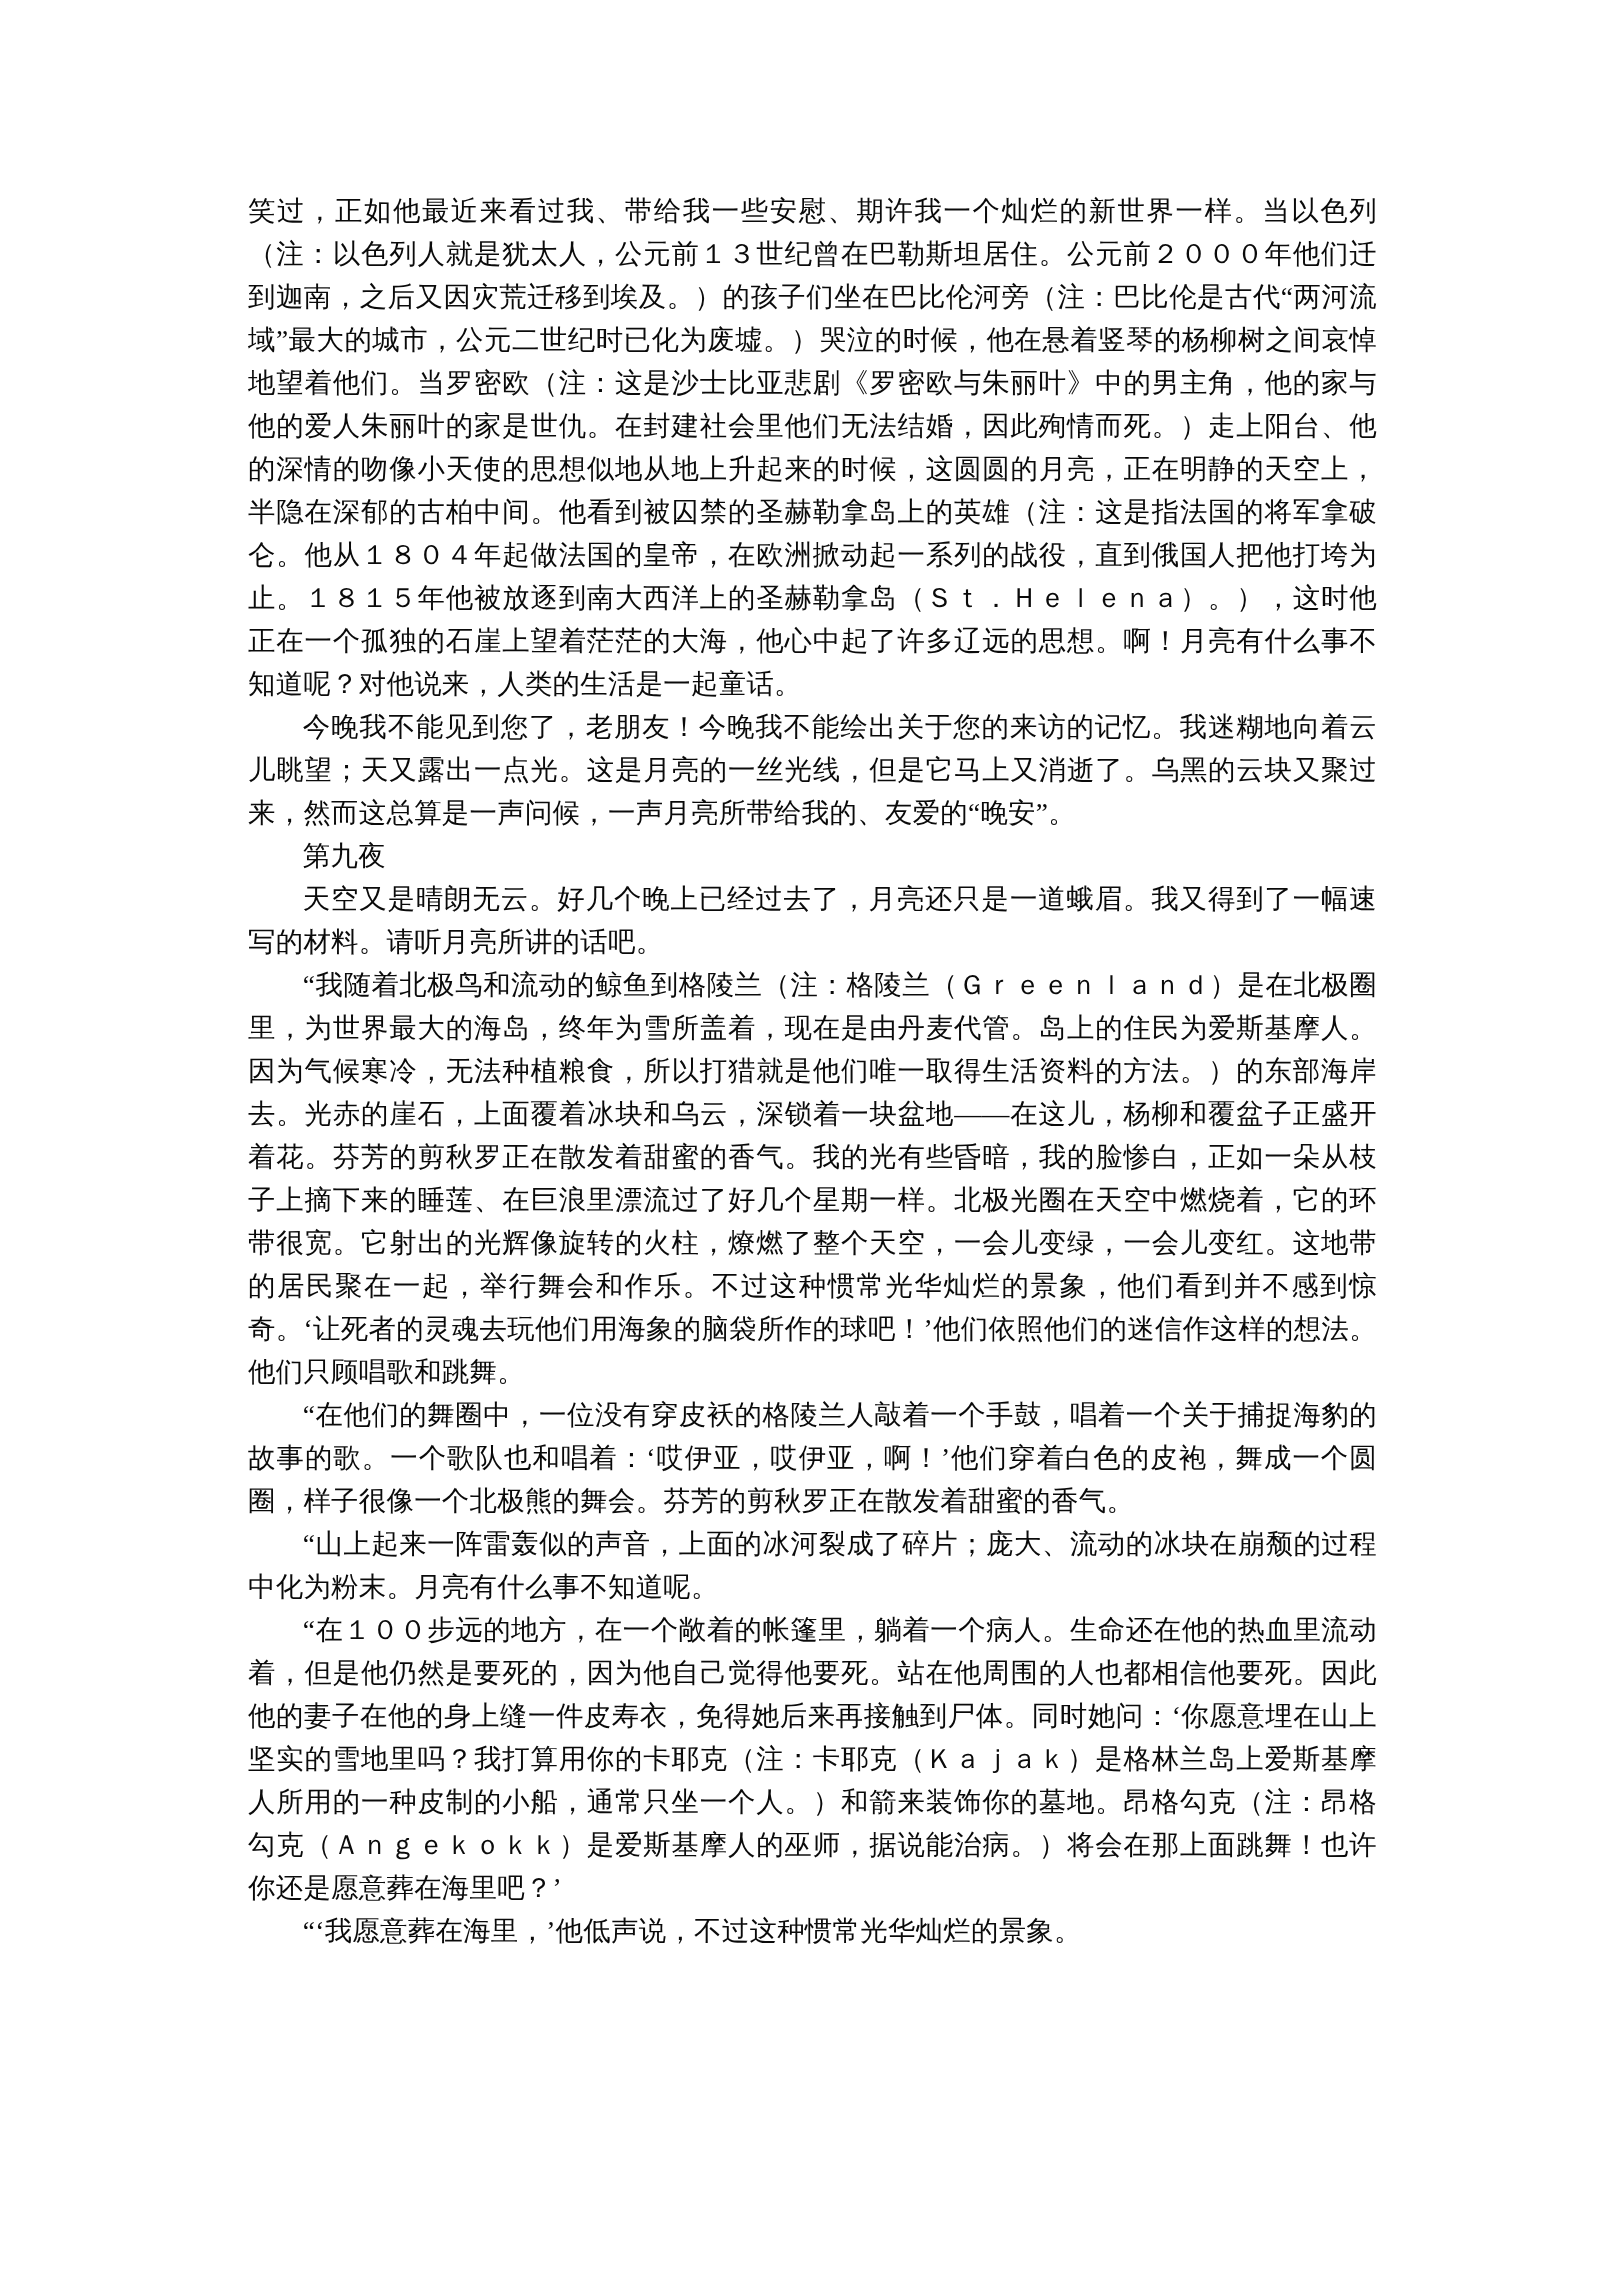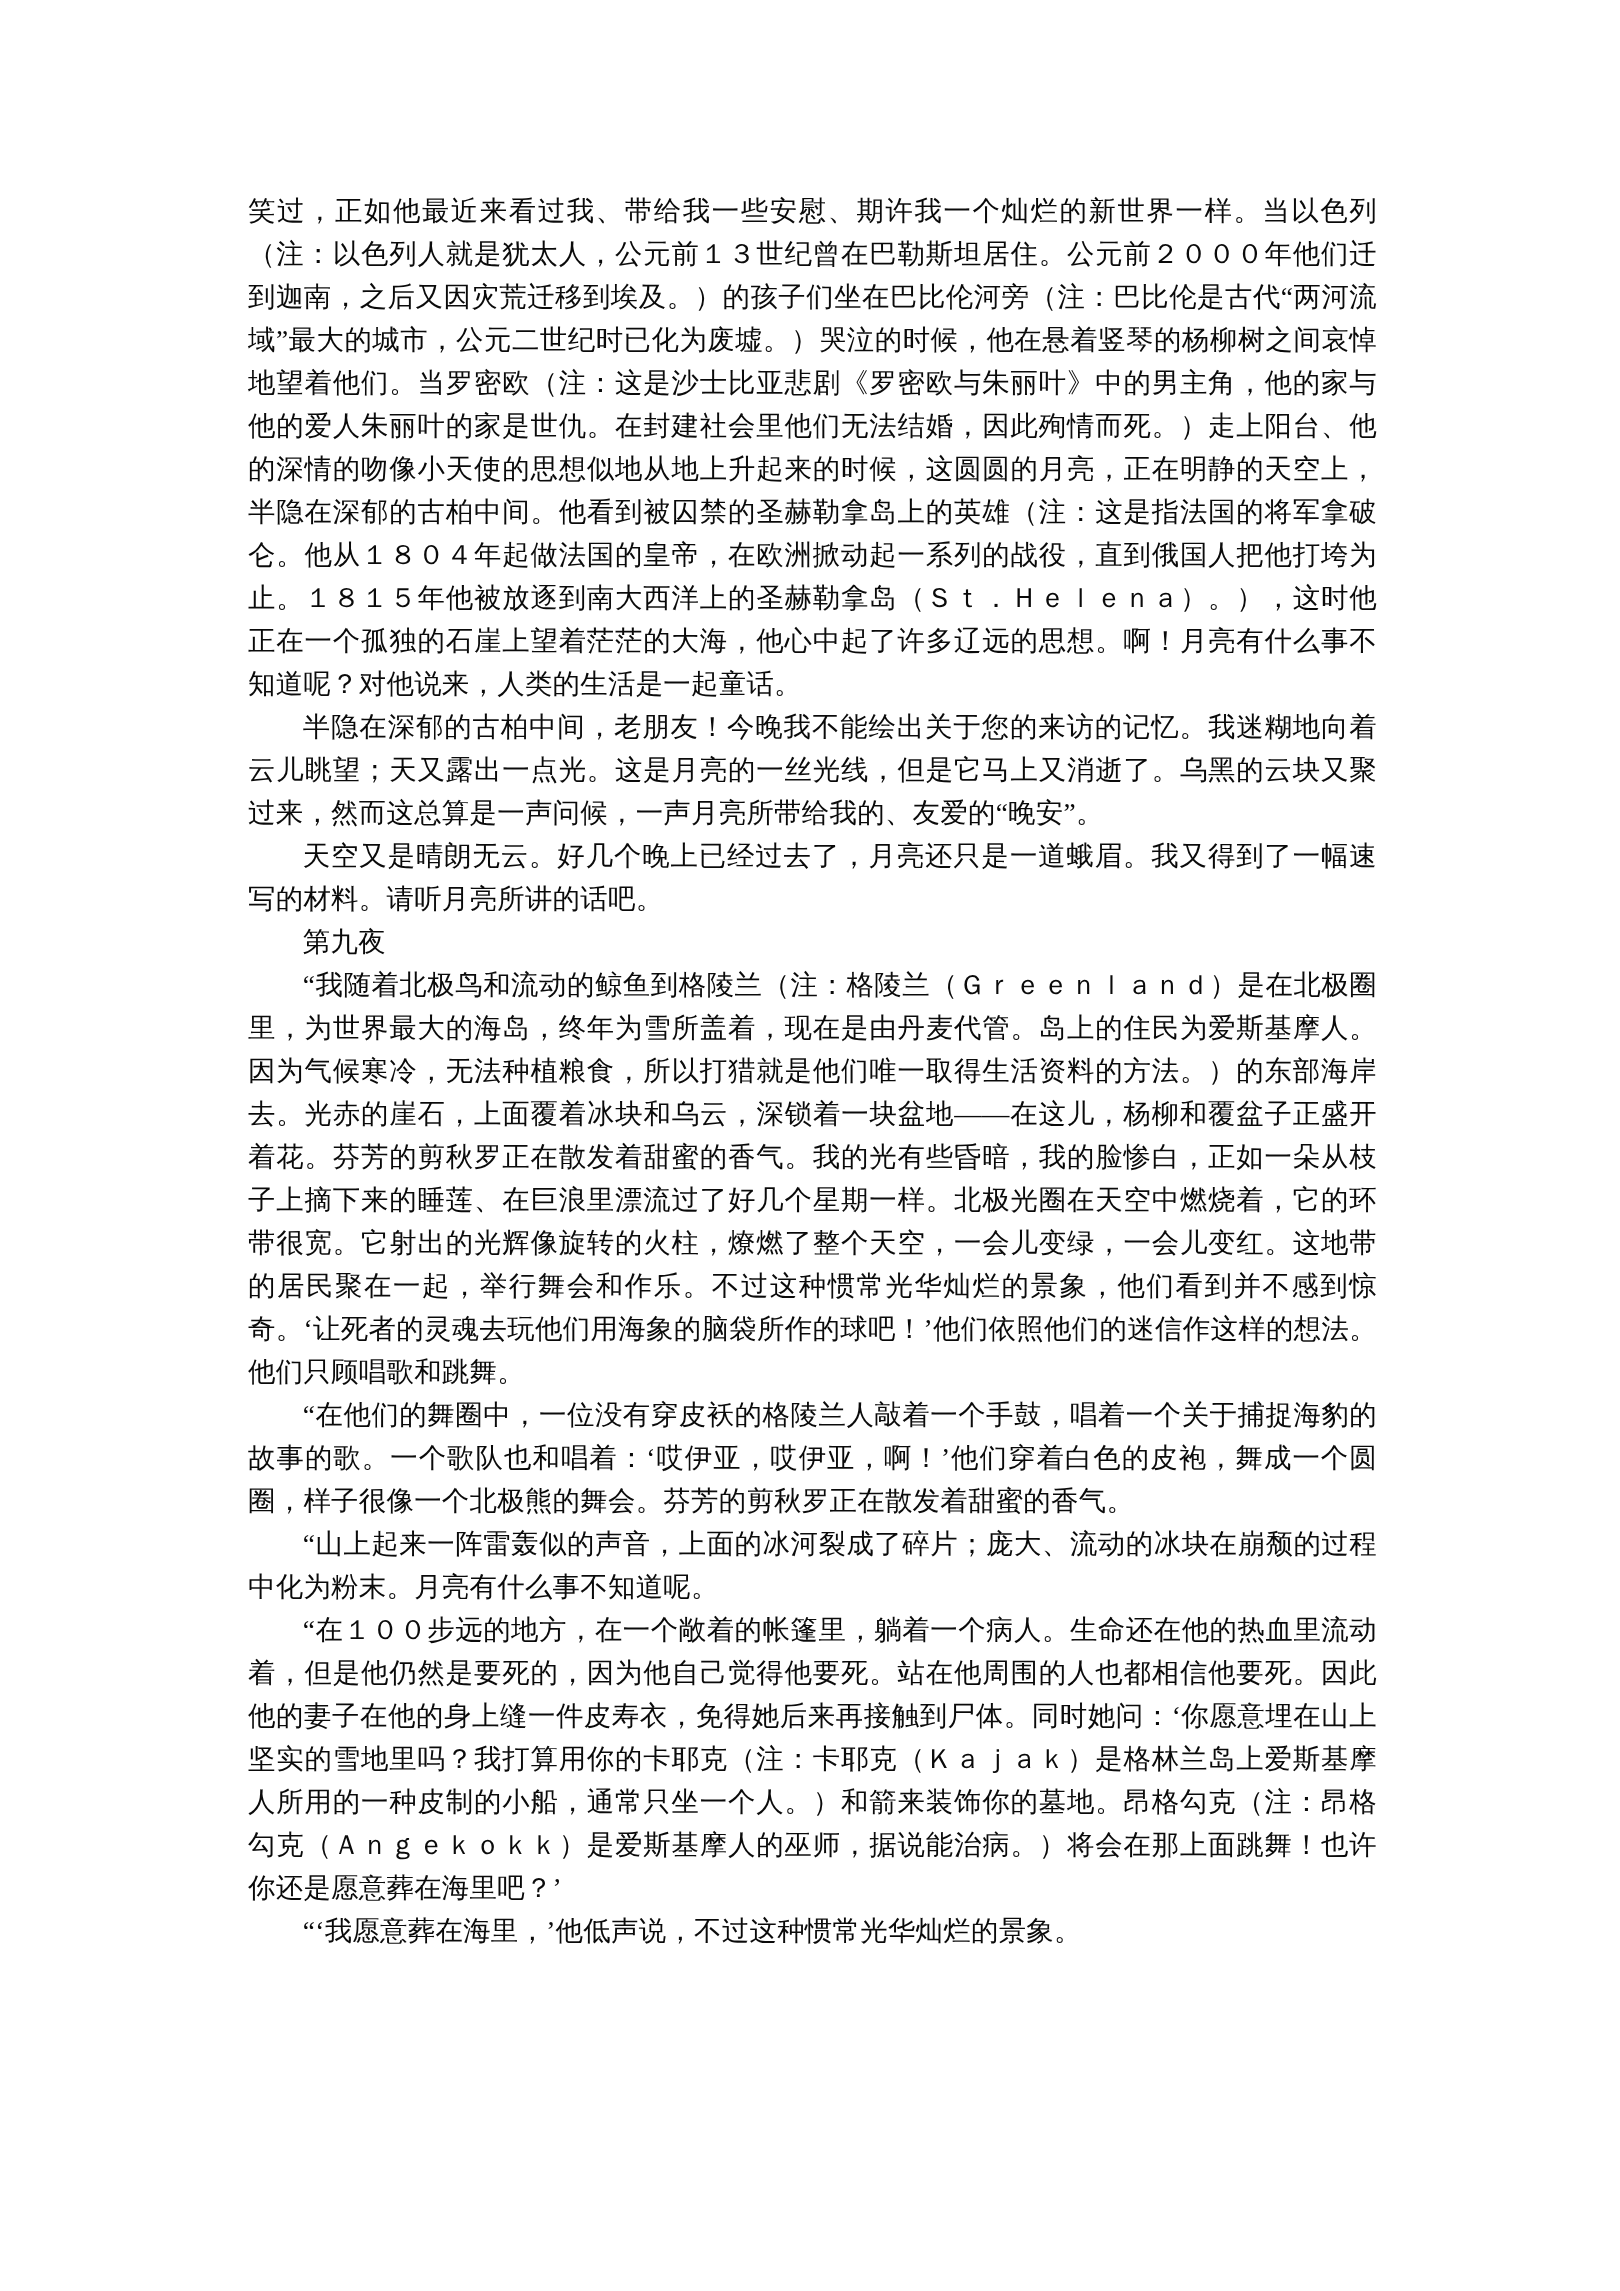--- a/index.html
+++ b/index.html
@@ -34,23 +34,23 @@
   .text-block p.indent {
     text-indent: 2em;
   }
 </style>
 </head>
 <body>
 
 <div class="page">
   <div class="text-block">
     <p>笑过，正如他最近来看过我、带给我一些安慰、期许我一个灿烂的新世界一样。当以色列（注：以色列人就是犹太人，公元前１３世纪曾在巴勒斯坦居住。公元前２０００年他们迁到迦南，之后又因灾荒迁移到埃及。）的孩子们坐在巴比伦河旁（注：巴比伦是古代“两河流域”最大的城市，公元二世纪时已化为废墟。）哭泣的时候，他在悬着竖琴的杨柳树之间哀悼地望着他们。当罗密欧（注：这是沙士比亚悲剧《罗密欧与朱丽叶》中的男主角，他的家与他的爱人朱丽叶的家是世仇。在封建社会里他们无法结婚，因此殉情而死。）走上阳台、他的深情的吻像小天使的思想似地从地上升起来的时候，这圆圆的月亮，正在明静的天空上，半隐在深郁的古柏中间。他看到被囚禁的圣赫勒拿岛上的英雄（注：这是指法国的将军拿破仑。他从１８０４年起做法国的皇帝，在欧洲掀动起一系列的战役，直到俄国人把他打垮为止。１８１５年他被放逐到南大西洋上的圣赫勒拿岛（Ｓｔ．Ｈｅｌｅｎａ）。），这时他正在一个孤独的石崖上望着茫茫的大海，他心中起了许多辽远的思想。啊！月亮有什么事不知道呢？对他说来，人类的生活是一起童话。</p>
-    <p class="indent">半隐在深郁的古柏中间，老朋友！今晚我不能绘出关于您的来访的记忆。我迷糊地向着云儿眺望；天又露出一点光。这是月亮的一丝光线，但是它马上又消逝了。乌黑的云块又聚过来，然而这总算是一声问候，一声月亮所带给我的、友爱的“晚安”。</p>
+    <p class="indent">今晚我不能见到您了，老朋友！今晚我不能绘出关于您的来访的记忆。我迷糊地向着云儿眺望；天又露出一点光。这是月亮的一丝光线，但是它马上又消逝了。乌黑的云块又聚过来，然而这总算是一声问候，一声月亮所带给我的、友爱的“晚安”。</p>
+    <p class="indent">第九夜</p>
     <p class="indent">天空又是晴朗无云。好几个晚上已经过去了，月亮还只是一道蛾眉。我又得到了一幅速写的材料。请听月亮所讲的话吧。</p>
-    <p class="indent">第九夜</p>
     <p class="indent">“我随着北极鸟和流动的鲸鱼到格陵兰（注：格陵兰（Ｇｒｅｅｎｌａｎｄ）是在北极圈里，为世界最大的海岛，终年为雪所盖着，现在是由丹麦代管。岛上的住民为爱斯基摩人。因为气候寒冷，无法种植粮食，所以打猎就是他们唯一取得生活资料的方法。）的东部海岸去。光赤的崖石，上面覆着冰块和乌云，深锁着一块盆地——在这儿，杨柳和覆盆子正盛开着花。芬芳的剪秋罗正在散发着甜蜜的香气。我的光有些昏暗，我的脸惨白，正如一朵从枝子上摘下来的睡莲、在巨浪里漂流过了好几个星期一样。北极光圈在天空中燃烧着，它的环带很宽。它射出的光辉像旋转的火柱，燎燃了整个天空，一会儿变绿，一会儿变红。这地带的居民聚在一起，举行舞会和作乐。不过这种惯常光华灿烂的景象，他们看到并不感到惊奇。‘让死者的灵魂去玩他们用海象的脑袋所作的球吧！’他们依照他们的迷信作这样的想法。他们只顾唱歌和跳舞。</p>
     <p class="indent">“在他们的舞圈中，一位没有穿皮袄的格陵兰人敲着一个手鼓，唱着一个关于捕捉海豹的故事的歌。一个歌队也和唱着：‘哎伊亚，哎伊亚，啊！’他们穿着白色的皮袍，舞成一个圆圈，样子很像一个北极熊的舞会。芬芳的剪秋罗正在散发着甜蜜的香气。</p>
     <p class="indent">“山上起来一阵雷轰似的声音，上面的冰河裂成了碎片；庞大、流动的冰块在崩颓的过程中化为粉末。月亮有什么事不知道呢。</p>
     <p class="indent">“在１００步远的地方，在一个敞着的帐篷里，躺着一个病人。生命还在他的热血里流动着，但是他仍然是要死的，因为他自己觉得他要死。站在他周围的人也都相信他要死。因此他的妻子在他的身上缝一件皮寿衣，免得她后来再接触到尸体。同时她问：‘你愿意埋在山上坚实的雪地里吗？我打算用你的卡耶克（注：卡耶克（Ｋａｊａｋ）是格林兰岛上爱斯基摩人所用的一种皮制的小船，通常只坐一个人。）和箭来装饰你的墓地。昂格勾克（注：昂格勾克（Ａｎｇｅｋｏｋｋ）是爱斯基摩人的巫师，据说能治病。）将会在那上面跳舞！也许你还是愿意葬在海里吧？’</p>
     <p class="indent">“‘我愿意葬在海里，’他低声说，不过这种惯常光华灿烂的景象。</p>
   </div>
 </div>
 
 
 </body></html>

